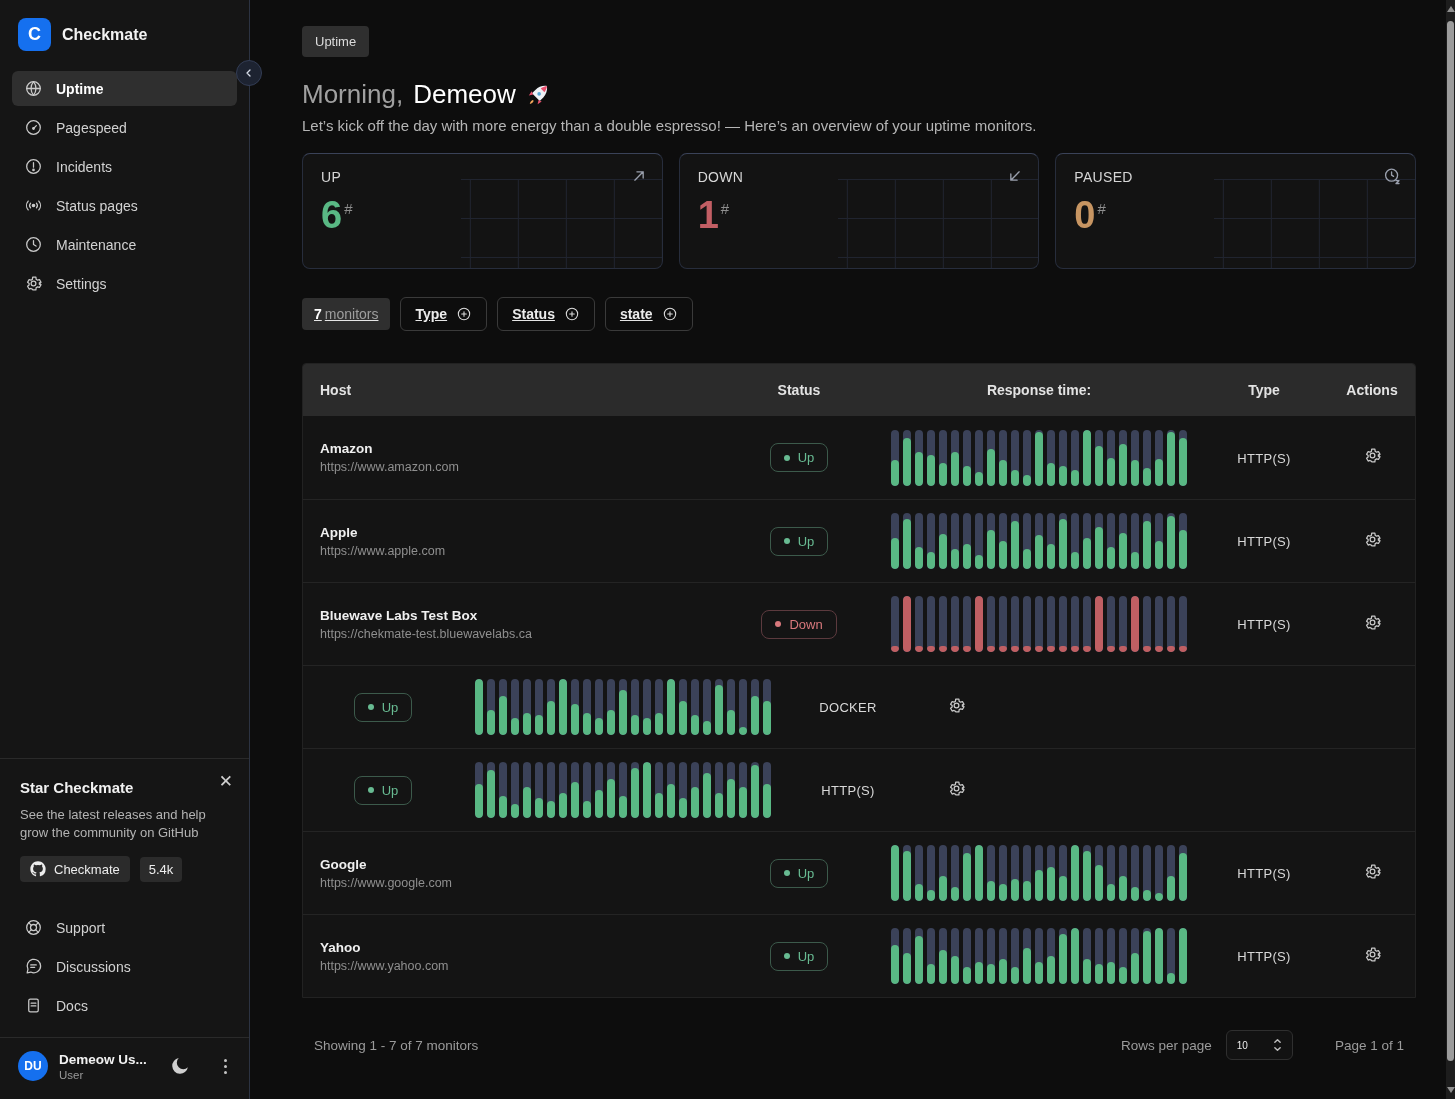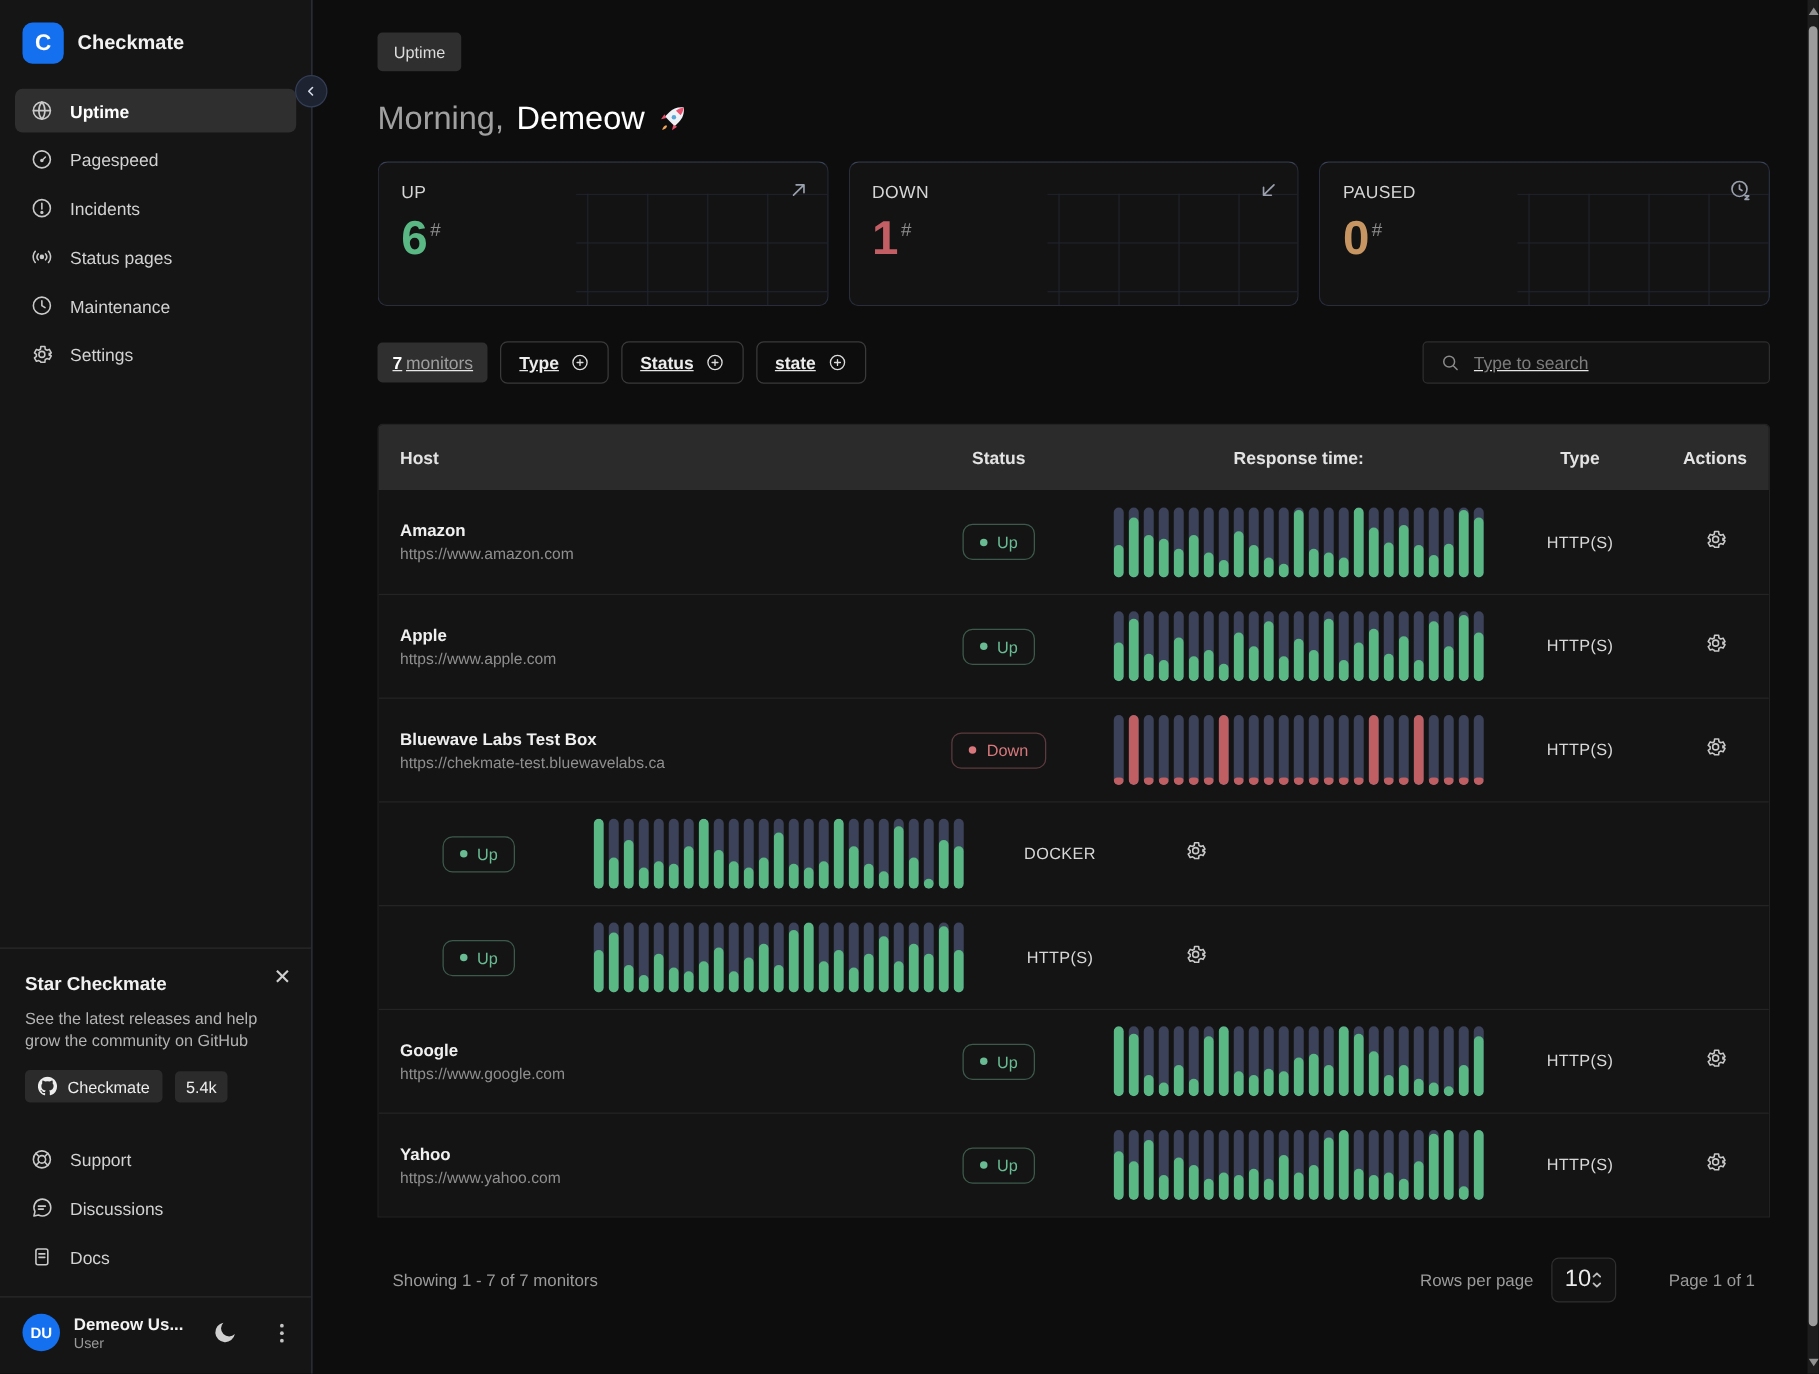--- a/index.html
+++ b/index.html
@@ -119,22 +119,22 @@
   .bar { width:8px; height:100%; background:#3b4259; border-radius:4px; position:relative; overflow:hidden; flex:none; }
   .bar .fill { position:absolute; bottom:0; left:0; right:0; border-radius:4px; }
 
   .type-text { font-size:13px; color:#d8d8d8; letter-spacing:.3px; }
   .gear-btn { background:none; border:none; color:#b9b9b9; cursor:pointer; }
   .gear-btn svg { width:19px; height:19px; }
 
   
   .table-footer { display:flex; align-items:center; margin-top:32px; font-size:13.5px; color:#9b9b9b; padding:0 12px; }
   .rpp { margin-left:auto; display:flex; align-items:center; gap:14px; }
-  .rpp-select { display:inline-flex; align-items:center; gap:0; border:1px solid #2f2f2f;
-    border-radius:6px; padding:6px 10px; color:#ececec; font-size:19px; cursor:pointer; background:#121212; }
+  .rpp-select { display:inline-flex; align-items:center; gap:25px; border:1px solid #2f2f2f;
+    border-radius:6px; padding:6px 10px; color:#ececec; font-size:10px; cursor:pointer; background:#121212; }
   .rpp-select svg { width:9px; height:16px; color:#bdbdbd; }
   .page-info { margin-left:28px; }
 
   
   .scrollbar { position:absolute; right:0; top:0; width:9px; height:1099px; background:#1d1d1d; z-index:10; }
   .sb-up, .sb-down { position:absolute; left:0; width:9px; height:14px; display:flex;
     align-items:center; justify-content:center; cursor:pointer; }
   .sb-up { top:2px; } .sb-down { bottom:2px; }
   .sb-up::after { content:""; border-left:4px solid transparent; border-right:4px solid transparent; border-bottom:6px solid #909090; }
   .sb-down::after { content:""; border-left:4px solid transparent; border-right:4px solid transparent; border-top:6px solid #909090; }
@@ -292,20 +292,21 @@
         <svg viewBox="0 0 32 32" width="24" height="24">
           <path d="M28 4c-6-.8-11.5 1.2-15.2 4.9L8 13.7l10.3 10.3 4.8-4.8C26.8 15.5 28.8 10 28 4z" fill="#eef1f5"></path>
           <path d="M28 4c-3 .4-6 1.6-8.3 3.4l4.9 4.9C26.4 10 27.6 7 28 4z" fill="#e8506e"></path>
           <circle cx="17.5" cy="14.5" r="2.4" fill="#58a6d6"></circle>
           <path d="M9.5 15.2l-5.7 1.3 3.6-5.4z" fill="#e8506e"></path>
           <path d="M16.8 22.5l-1.3 5.7 5.4-3.6z" fill="#e8506e"></path>
           <path d="M9.2 22.8c-1.9.4-3.6 2.2-4.2 5.2 3-.6 4.8-2.3 5.2-4.2z" fill="#f2a65a"></path>
         </svg>
       </span>
     </h1>
+    <p class="subtitle">Let’s kick off the day with more energy than a double espresso! — Here’s an overview of your uptime monitors.</p>
 
     <div class="stats-row">
         <div class="stat-card">
           <div class="stat-label">UP</div>
           <div class="stat-value" style="color:#59b884"><span>6</span><span class="stat-suffix">#</span></div>
           <span class="stat-icon"><svg viewBox="0 0 24 24" fill="none" stroke="currentColor" stroke-width="1.6" stroke-linecap="round" stroke-linejoin="round">
               <path d="M7 17L17 7M9.5 7H17v7.5"></path>
             </svg></span>
         </div>
         <div class="stat-card">
@@ -350,29 +351,20 @@
           <button class="filter-btn">
             <span>state</span>
             <span class="icon">
               <svg viewBox="0 0 24 24" fill="none" stroke="currentColor" stroke-width="1.6" stroke-linecap="round" stroke-linejoin="round">
                 <circle cx="12" cy="12" r="8.5"></circle>
                 <path d="M12 8.5v7M8.5 12h7"></path>
               </svg>
             </span>
           </button>
         </span>
-      <label class="search-box">
-        <span class="icon">
-            <svg viewBox="0 0 24 24" fill="none" stroke="#8a8a8a" stroke-width="1.8" stroke-linecap="round">
-              <circle cx="11" cy="11" r="6.5"></circle>
-              <path d="M16.2 16.2L20.5 20.5"></path>
-            </svg>
-          </span>
-        <input type="text" placeholder="Type to search" style="">
-      </label>
     </div>
 
     <div class="table">
       <div class="thead">
         <div class="col-host">Host</div>
         <div class="col-status">Status</div>
         <div class="col-resp">Response time:</div>
         <div class="col-type">Type</div>
         <div class="col-actions">Actions</div>
       </div>

